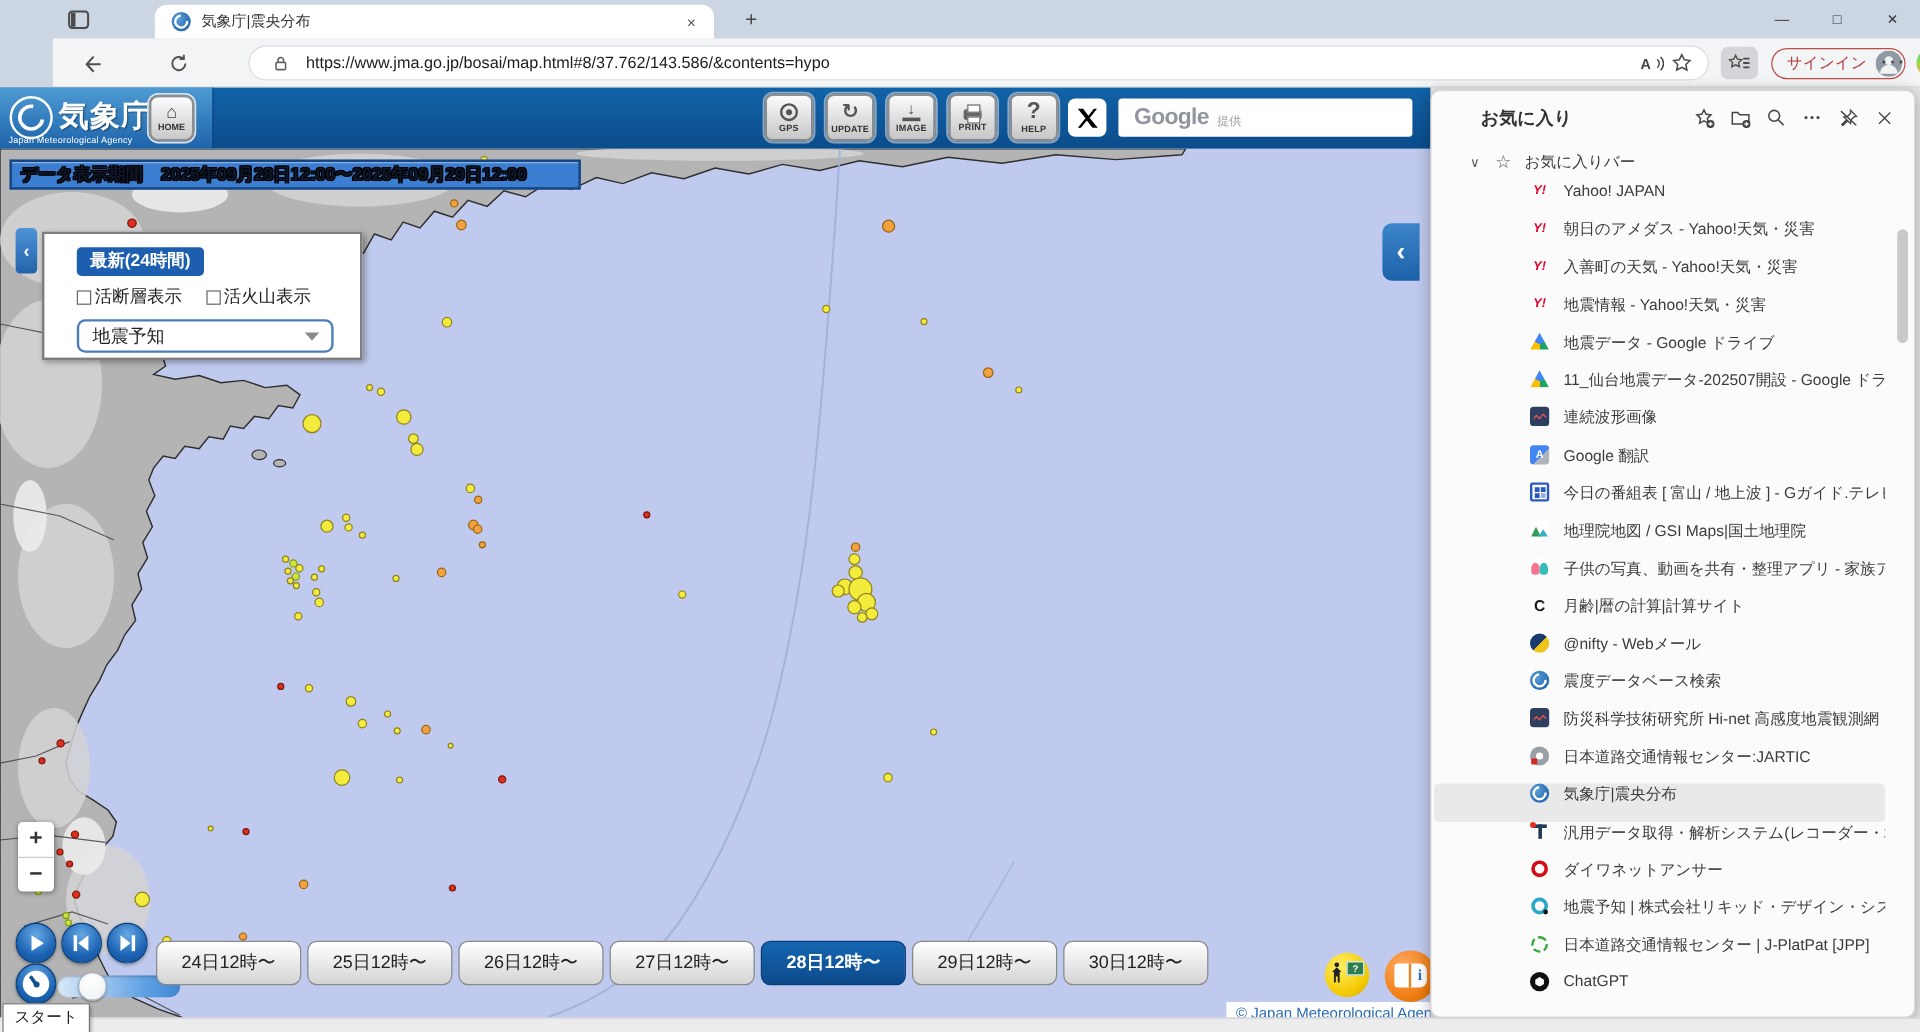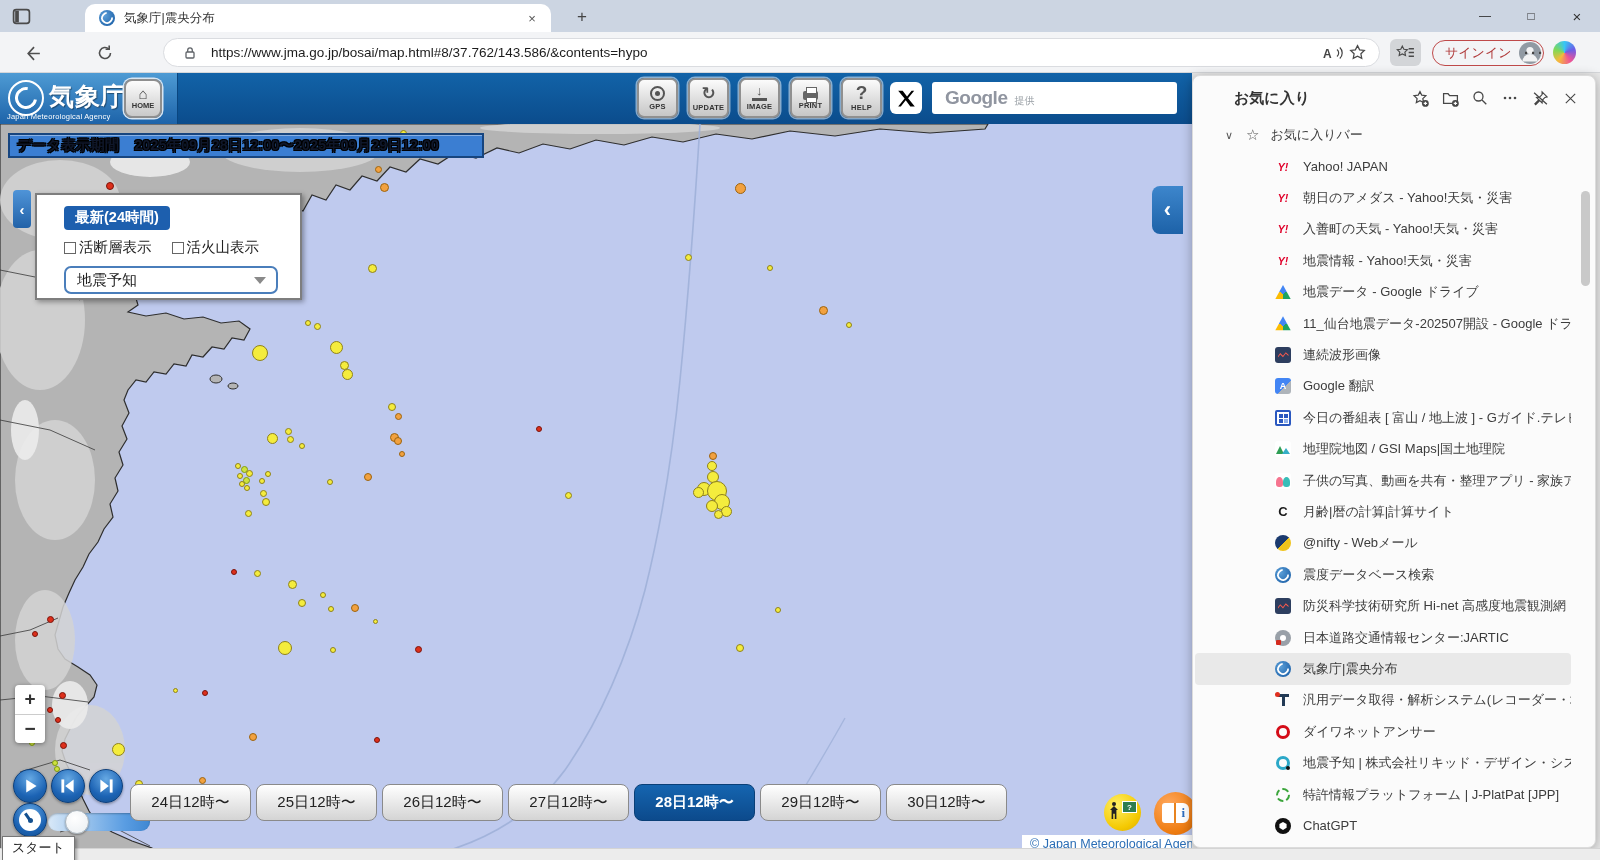--- a/index.html
+++ b/index.html
@@ -1,17 +1,17 @@
 <!DOCTYPE html>
 <html><head>
 <meta charset="utf-8">
 <style>
   * { margin:0; padding:0; box-sizing:border-box; }
   html,body { width:1600px; height:860px; font-family:"Liberation Sans","DejaVu Sans",sans-serif; }
-  .window { position:relative; width:1600px; height:860px; background:#ccd5e2; overflow:hidden; }
+  .window { position:relative; width:1600px; height:860px; background:#ccd5e2; overflow:hidden;padding-left:44px; }
 
   
   .tabstrip { position:relative; height:32px; background:#ccd5e2; }
   .ws-btn { position:absolute; left:10px; top:6px; width:22px; height:20px; display:flex; align-items:center; justify-content:center; }
   .tab { position:absolute; left:85px; top:4px; width:466px; height:28px; background:#fff; border-radius:10px 10px 0 0; display:flex; align-items:center; padding:0 10px 0 14px; }
   .tab-title { font-size:12.5px; color:#333; margin-left:9px; flex:1; white-space:nowrap; overflow:hidden; }
   .tab-close { width:18px; height:18px; display:flex; align-items:center; justify-content:center; color:#555; font-size:13px; border-radius:4px; }
   .newtab { position:absolute; left:570px; top:6px; width:24px; height:22px; font-size:17px; color:#444; display:flex; align-items:center; justify-content:center; }
   .win-controls { position:absolute; right:0; top:0; height:32px; display:flex; }
   .win-controls span { width:46px; height:32px; display:flex; align-items:center; justify-content:center; font-size:12px; color:#333; }
@@ -125,21 +125,21 @@
   
   .favpanel { position:absolute; right:4px; top:2px; width:404px; height:773px; background:#fbfbfb; border:1px solid #dcdcdc; border-radius:8px; box-shadow:0 2px 12px rgba(0,0,0,.3); overflow:hidden; }
   .fav-header { height:44px; display:flex; align-items:center; padding:0 12px 0 20px; }
   .fav-title { font-size:15px; font-weight:bold; color:#333; flex:1;margin-left:21px; }
   .fav-hbtn { width:26px; height:26px; display:flex; align-items:center; justify-content:center; border-radius:4px; margin-left:4px; }
   .fav-tree { height:26px; display:flex; align-items:center; padding-left:32px; margin-top:2px; }
   .tree-chevron { font-size:11px; color:#555; }
   .tree-star { font-size:15px; color:#555; margin-left:13px; }
   .tree-label { font-size:13px; color:#3c3c3c; margin-left:11px; }
   .fav-list { margin-top:3px; }
-  .fav-item { height:31.4px; display:flex; align-items:center; padding-left:80px; margin:0 24px 0 2px; border-radius:4px; }
+  .fav-item { height:31.4px; display:flex; padding-left:80px; margin:0 24px 0 2px; border-radius:4px; }
   .fav-item.current { background:#e9e9e9; }
   .fav-label { font-size:13px; color:#3c3c3c; margin-left:12px; white-space:nowrap; overflow:hidden; }
   .fico { width:16px; height:16px; border-radius:3px; position:relative; display:inline-flex; align-items:center; justify-content:center; flex:none; }
   .ico-yahoo::before { content:"Y!"; color:#e0002a; font-weight:800; font-style:italic; font-size:10.5px; }
   .ico-drive { background:conic-gradient(from -60deg at 50% 62%,#4285f4 0 120deg,#1ea362 120deg 240deg,#fbbc04 240deg 360deg); clip-path:polygon(50% 4%,98% 92%,2% 92%); border-radius:0; }
   .ico-wave { background:#2d3e5f; }
   .ico-wave::before { content:""; width:11px; height:8px; background:#ff5a4d; clip-path:polygon(0 70%,25% 25%,50% 60%,75% 15%,100% 45%,100% 62%,75% 32%,50% 78%,25% 43%,0 88%); }
   .ico-translate { background:linear-gradient(135deg,#4285f4 58%,#aeb4ba 58%); }
   .ico-translate::before { content:"A"; color:#fff; font-size:9px; font-weight:bold; }
   .ico-tvguide { background:#fff; border:2px solid #2a58c0; border-radius:2px; }
@@ -603,21 +603,21 @@
           <div class="fav-item">
             <span class="fico ico-daiwa"></span>
             <span class="fav-label">ダイワネットアンサー</span>
           </div>
           <div class="fav-item">
             <span class="fico ico-liquid"></span>
             <span class="fav-label">地震予知 | 株式会社リキッド・デザイン・システム:</span>
           </div>
           <div class="fav-item">
             <span class="fico ico-jplatpat"></span>
-            <span class="fav-label">特許情報プラットフォーム | J-PlatPat [JPP]</span>
+            <span class="fav-label">日本道路交通情報センター | J-PlatPat [JPP]</span>
           </div>
           <div class="fav-item">
             <span class="fico ico-chatgpt"></span>
             <span class="fav-label">ChatGPT</span>
           </div>
         </div>
       <div class="fav-scroll"></div>
     </div>
   </div>
 

